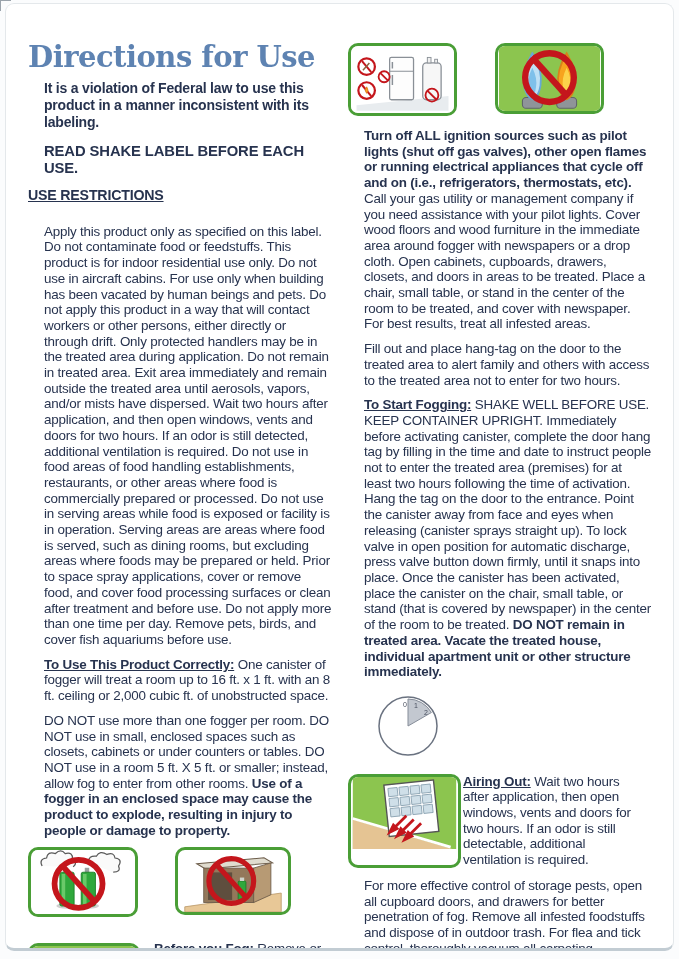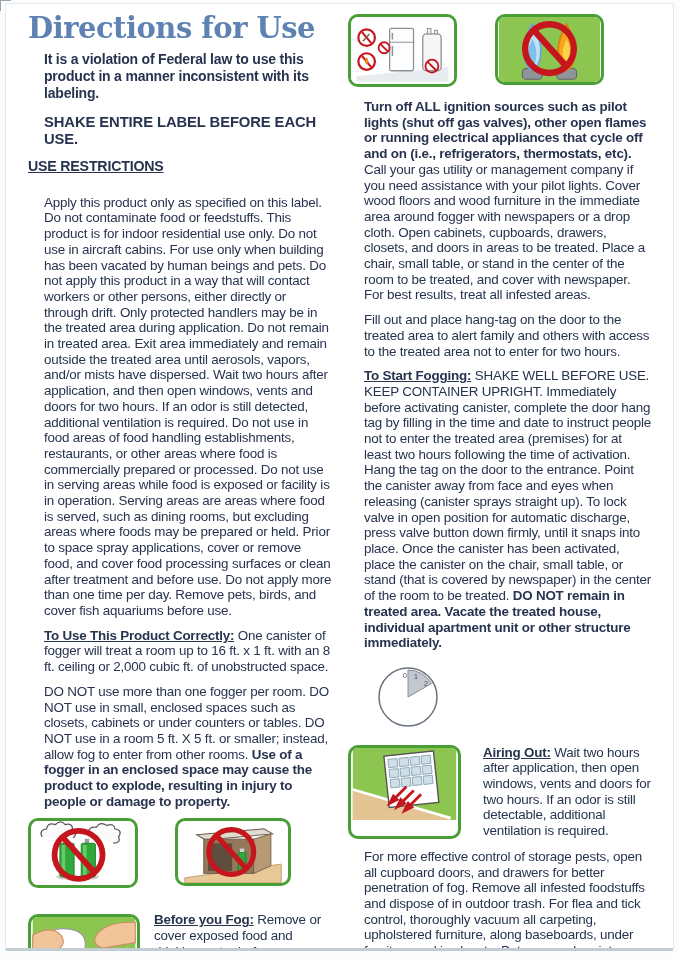--- a/index.html
+++ b/index.html
@@ -2,21 +2,21 @@
 <html><head>
 <meta charset="utf-8">
 <style>
   html,body { margin:0; padding:0; background:#fbfcfd; }
   .page { position:relative; width:679px; height:959px; overflow:hidden;
           font-family:"Liberation Sans", sans-serif; }
   .corner-mark { position:absolute; left:0; top:0; width:10px; height:10px;
           border-left:1px solid #9aa3ab; border-top:1px solid #9aa3ab; }
   .label { position:absolute; left:5px; top:3px; right:5px; bottom:8px;
           background:#ffffff; border:1px solid #e4e8eb; border-bottom:3px solid #c2ccd3;
-          border-radius:3px; box-sizing:border-box; padding:8px 20px 0 22px; overflow:hidden; }
+          border-radius:9px; box-sizing:border-box; padding:37px 20px 0 22px; overflow:hidden; }
   .cols { display:flex; gap:16px; }
   .col { width:304px; color:#27334f; font-size:13.4px; line-height:15.7px; letter-spacing:-0.2px; }
   h1 { margin:0 0 7px 0; font-family:"DejaVu Serif", serif; font-weight:bold;
        font-size:29px; line-height:32px; color:#5e83b2; letter-spacing:-0.5px; }
   p { margin:0 0 9px 16px; }
   .b { font-weight:bold; }
   .violation { font-weight:bold; font-size:14px; line-height:17px; margin-bottom:12px; }
   .read { font-weight:bold; font-size:14.8px; line-height:17px; margin-bottom:11px; letter-spacing:-0.1px; }
   .sect-head { font-weight:bold; font-size:14.2px; text-decoration:underline; margin:0 0 20px 0; }
   .ih { font-weight:bold; text-decoration:underline; }
@@ -24,36 +24,36 @@
   .gbox { border:3.5px solid #4a9e36; border-radius:10px; background:#fff; overflow:hidden;
           flex:none; line-height:0; }
   .gbox svg { display:block; }
   .left-row { gap:37px; margin-top:8px; margin-bottom:24px; }
   .right-row { gap:38px; margin-top:2px; margin-bottom:12px; }
   .beforefog .floatbox { float:left; margin:2px 14px 16px 0; }
   .beforefog { overflow:visible; }
   .reenter-row { display:flex; align-items:flex-start; margin:14px 0 12px 0; }
   .reenter-text { font-weight:bold; font-size:15.5px; line-height:18px; margin-top:14px; width:215px; }
   .timer { margin-left:28px; }
-  .airing-row { display:flex; gap:22px; margin-bottom:10px; }
+  .airing-row { display:flex; gap:2px; margin-bottom:10px; }
   .airing-text { width:176px; }
   .clear { clear:both; }
 </style>
 </head>
 <body>
 
 <div class="page">
   <div class="corner-mark"></div>
   <div class="label">
     <div class="cols">
 
       <div class="col">
         <h1>Directions for Use</h1>
         <p class="violation">It is a violation of Federal law to use this product in a manner inconsistent with its labeling.</p>
-        <p class="read">SHAKE ENTIRE LABEL BEFORE EACH USE.</p>
+        <p class="read">READ SHAKE LABEL BEFORE EACH USE.</p>
 
         <div class="sect-head">USE RESTRICTIONS</div>
         <p>Apply this product only as specified on this label. Do not contaminate food or feedstuffs. This product is for indoor residential use only. Do not use in aircraft cabins. For use only when building has been vacated by human beings and pets. Do not apply this product in a way that will contact workers or other persons, either directly or through drift. Only protected handlers may be in the treated area during application. Do not remain in treated area. Exit area immediately and remain outside the treated area until aerosols, vapors, and/or mists have dispersed. Wait two hours after application, and then open windows, vents and doors for two hours. If an odor is still detected, additional ventilation is required. Do not use in food areas of food handling establishments, restaurants, or other areas where food is commercially prepared or processed. Do not use in serving areas while food is exposed or facility is in operation. Serving areas are areas where food is served, such as dining rooms, but excluding areas where foods may be prepared or held. Prior to space spray applications, cover or remove food, and cover food processing surfaces or clean after treatment and before use. Do not apply more than one time per day. Remove pets, birds, and cover fish aquariums before use.</p>
 
         <p><span class="ih">To Use This Product Correctly:</span> <span>One canister of fogger will treat a room up to 16 ft. x 1 ft. with an 8 ft. ceiling or 2,000 cubic ft. of unobstructed space.</span></p>
 
         <p><span>DO NOT use more than one fogger per room. DO NOT use in small, enclosed spaces such as closets, cabinets or under counters or tables. DO NOT use in a room 5 ft. X 5 ft. or smaller; instead, allow fog to enter from other rooms.</span> <span class="b">Use of a fogger in an enclosed space may cause the product to explode, resulting in injury to people or damage to property.</span></p>
 
         <div class="icon-row left-row">
           <div class="gbox">

